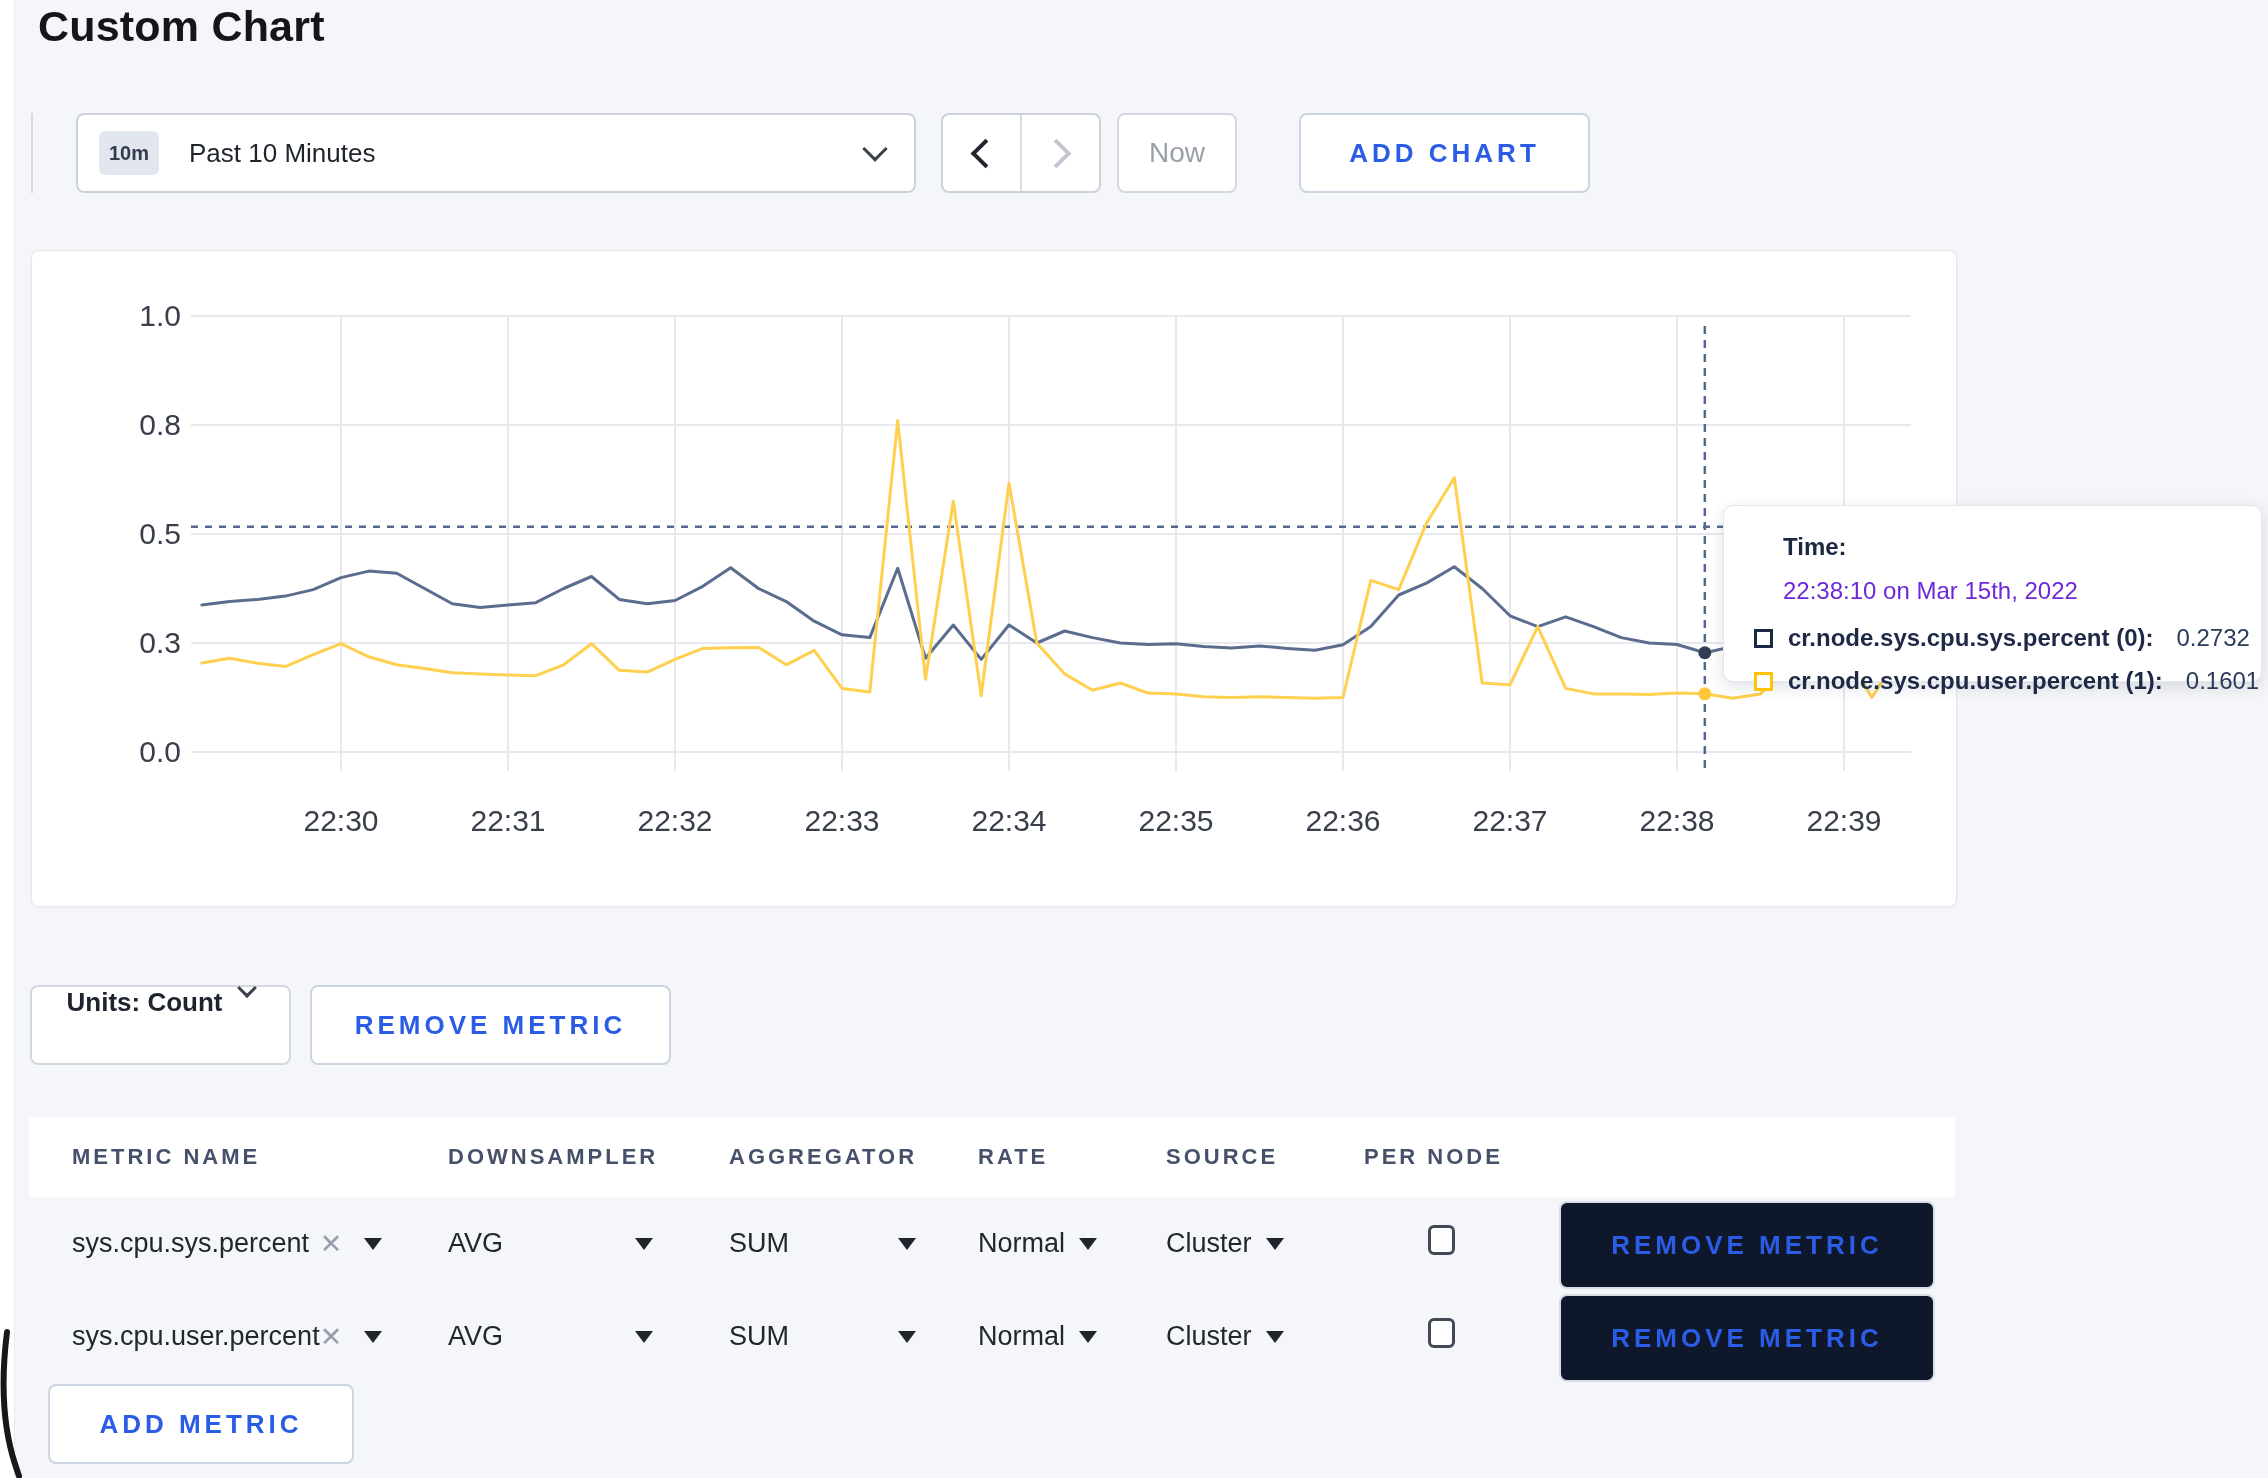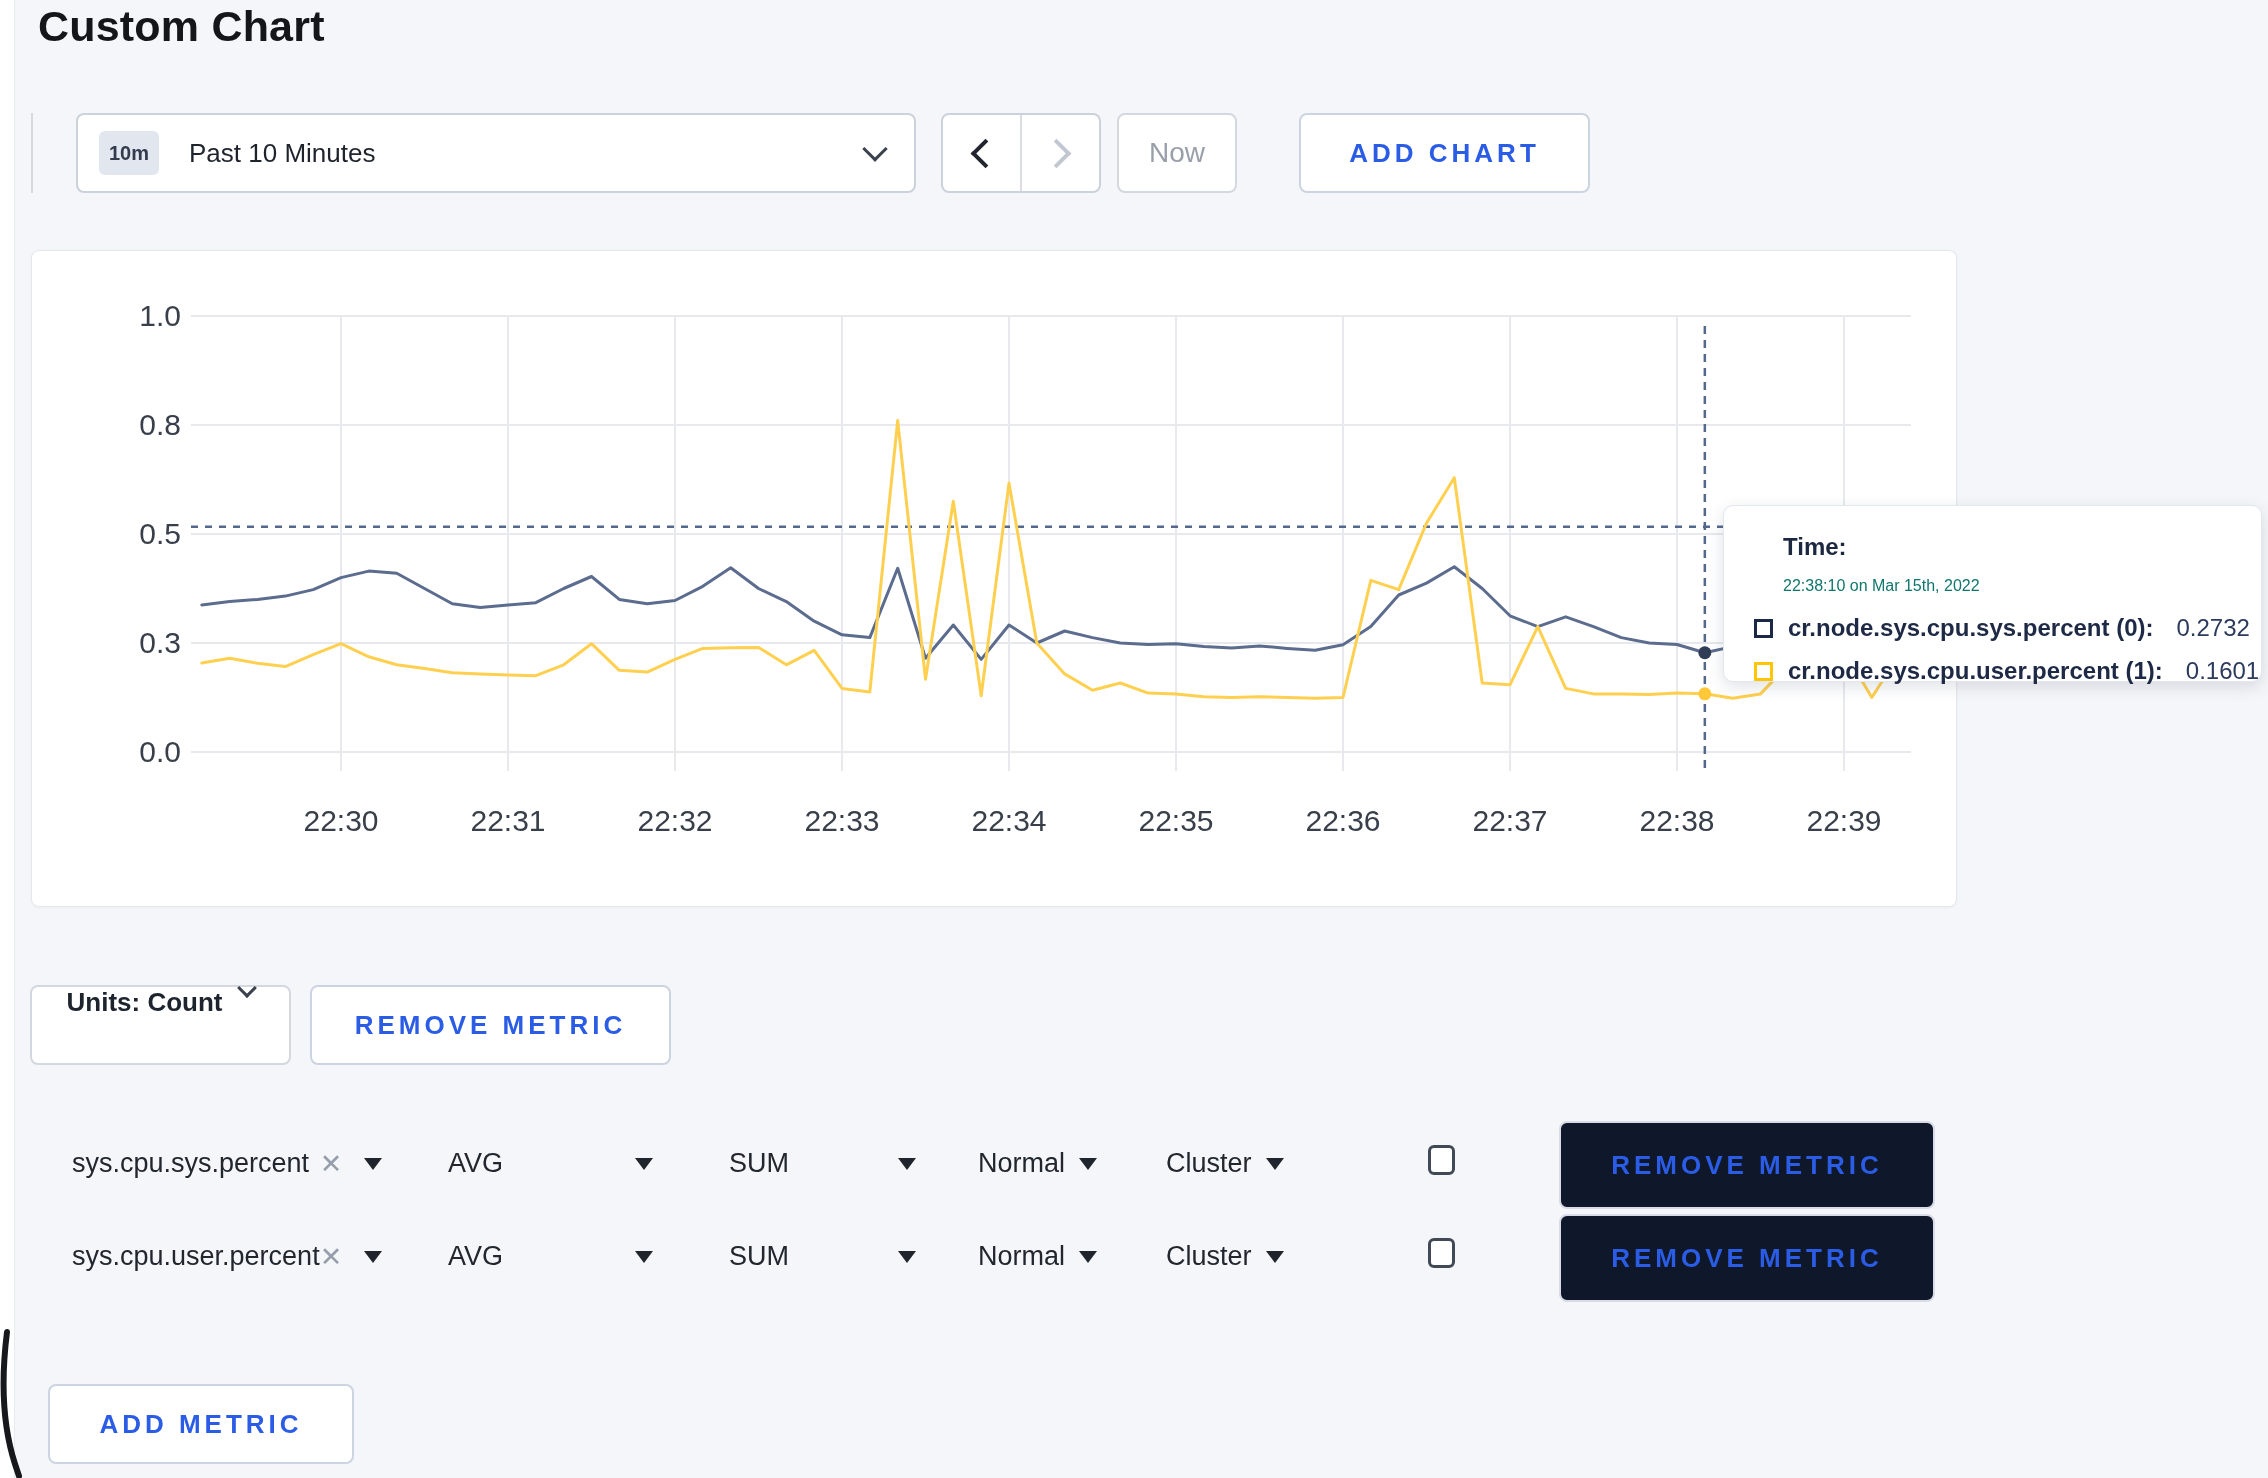--- a/index.html
+++ b/index.html
@@ -39,21 +39,21 @@
   
   .chart-card{position:absolute;left:31px;top:250px;width:1924px;height:655px;background:#fff;
     border:1px solid #e4e7ed;border-radius:8px;box-shadow:0 1px 3px rgba(60,70,90,.05);}
   .chart-card svg{position:absolute;left:0;top:0;}
   
   .tooltip{position:absolute;left:1723px;top:505px;width:539px;height:177px;background:#fff;
     border:1px solid #e3e7ee;border-radius:10px;box-shadow:0 5px 16px rgba(45,58,90,.15);
     box-sizing:border-box;padding:27px 28px 0 30px;z-index:6;}
   .tt-time{display:flex;align-items:baseline;gap:16px;padding-left:29px;margin-bottom:19px;flex-direction:column;}
   .tt-time-label{font-size:24px;font-weight:700;color:#1c2740;}
-  .tt-time-value{font-size:16px;color:#0f766e;}
+  .tt-time-value{font-size:24px;color:#6d28d9;}
   .tt-row{display:flex;align-items:center;gap:15px;margin-bottom:15px;}
   .tt-sq{width:19px;height:19px;box-sizing:border-box;border:3.5px solid #1b2947;background:#fff;flex:none;}
   .tt-label{font-size:24px;font-weight:700;color:#1d2945;white-space:nowrap;}
   .tt-value{font-size:24px;color:#2c3a5c;margin-left:8px;}
   
   .units-btn{position:absolute;left:30px;top:985px;width:261px;height:80px;background:#fff;border:2px solid #d3d8e0;border-radius:8px;
     box-sizing:border-box;display:flex;align-items:flex-start;justify-content:center;gap:18px;cursor:pointer;}
   .units-label{font-size:26px;font-weight:700;color:#1e242e;}
   .chev-down-sm{width:11px;height:11px;border-right:3px solid #3a414d;border-bottom:3px solid #3a414d;transform:rotate(45deg);margin-top:-6px;}
   .remove-chart{position:absolute;left:310px;top:985px;width:361px;height:80px;}
@@ -164,20 +164,29 @@
   </div>
 </div>
 
 <div class="units-btn">
   <span class="units-label">Units: Count</span>
   <span class="chev-down-sm"></span>
 </div>
 <div class="btn remove-chart">REMOVE METRIC</div>
 
 <div class="mtable">
+  <div class="thead">
+    <div class="th">METRIC NAME</div>
+    <div class="th">DOWNSAMPLER</div>
+    <div class="th">AGGREGATOR</div>
+    <div class="th">RATE</div>
+    <div class="th">SOURCE</div>
+    <div class="th">PER NODE</div>
+    <div class="th"></div>
+  </div>
   <div id="metric-rows">
   <div class="trow">
     <div class="cell cell-metric">
       <span class="metric-name">sys.cpu.sys.percent</span>
       <span class="x-glyph">✕</span>
       <span class="caret"></span>
     </div>
     <div class="cell cell-ds">
       <span>AVG</span>
       <span class="caret"></span>

